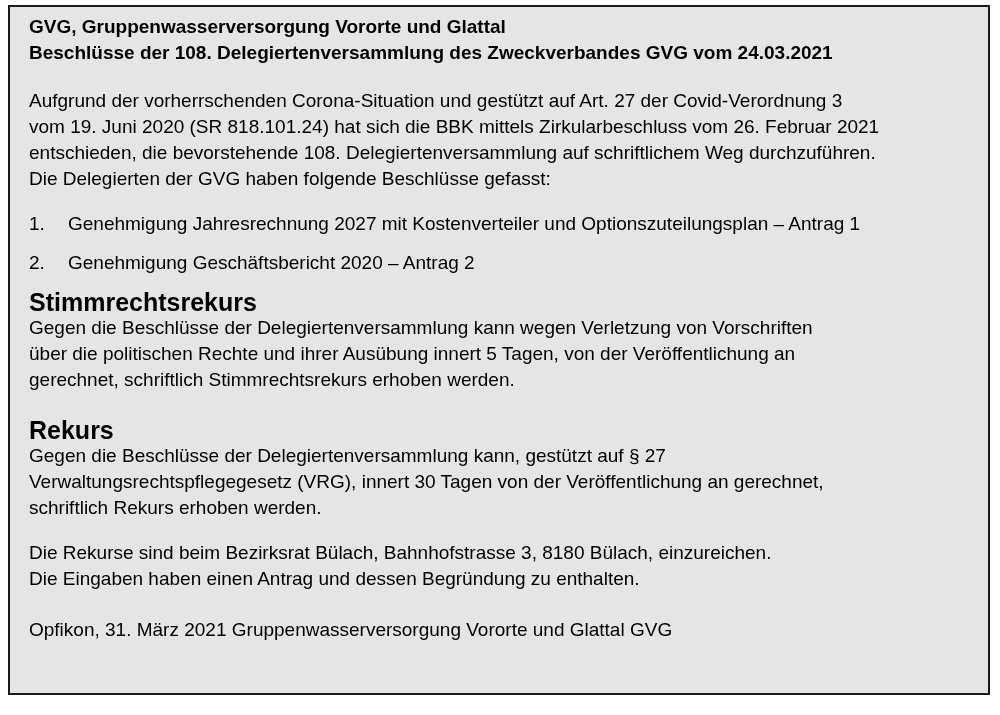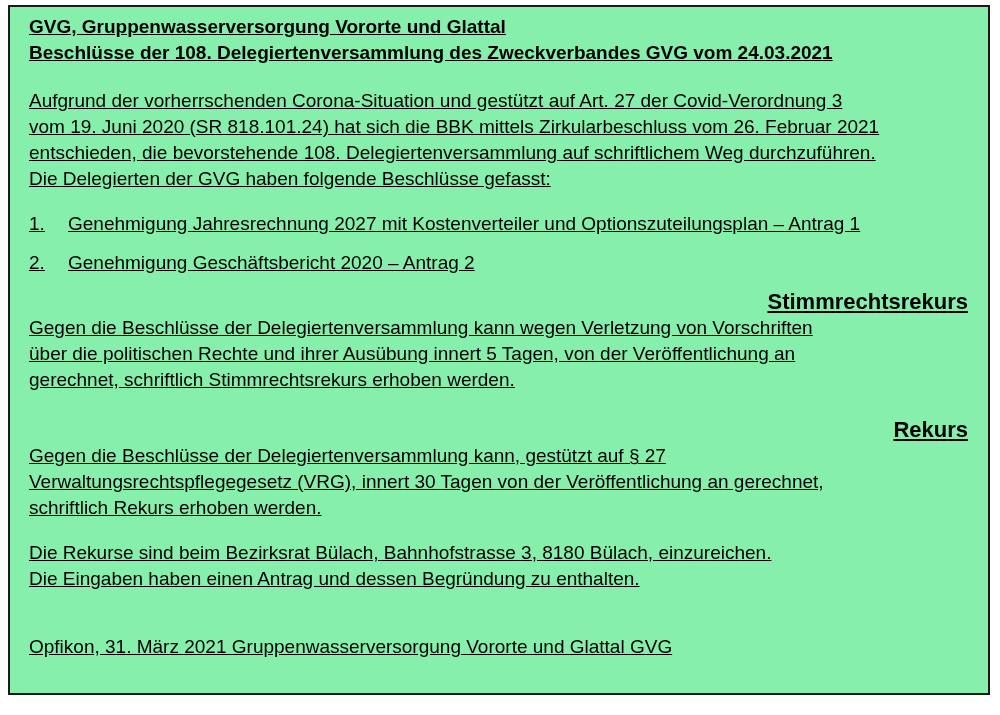--- a/index.html
+++ b/index.html
@@ -18,22 +18,21 @@
   .doc-frame {
     position: absolute;
     left: 8px;
     top: 5px;
     width: 982px;
     height: 690px;
     border: 2px solid #1a1a1a;
     box-sizing: border-box;
     padding: 7px 20px 0 19px;
     overflow: hidden;
-    background: #86efac;
-    text-decoration: underline;
+    background: #e5e5e5;
   }
   .txt {
     font-size: 19px;
     line-height: 26px;
     white-space: pre-line;
   }
   .doc-title {
     font-weight: bold;
     margin-bottom: 22px;
   }
@@ -56,29 +55,28 @@
     flex: 0 0 39px;
   }
   .section {
     margin-top: 13px;
   }
   .section.rekurs {
     margin-top: 24px;
   }
   .section-heading {
     font-weight: bold;
-    font-size: 22px;
+    font-size: 25px;
     line-height: 26px;
-    text-align: right;
   }
   .filing-para {
     margin-top: 19px;
   }
   .signoff-line {
-    margin-top: 42px;
+    margin-top: 25px;
   }
   .link-line {
     margin-top: 21px;
     font-size: 19px;
     line-height: 26px;
   }
   a.website-link {
     color: #1a6fe0;
     text-decoration: underline;
     cursor: pointer;

